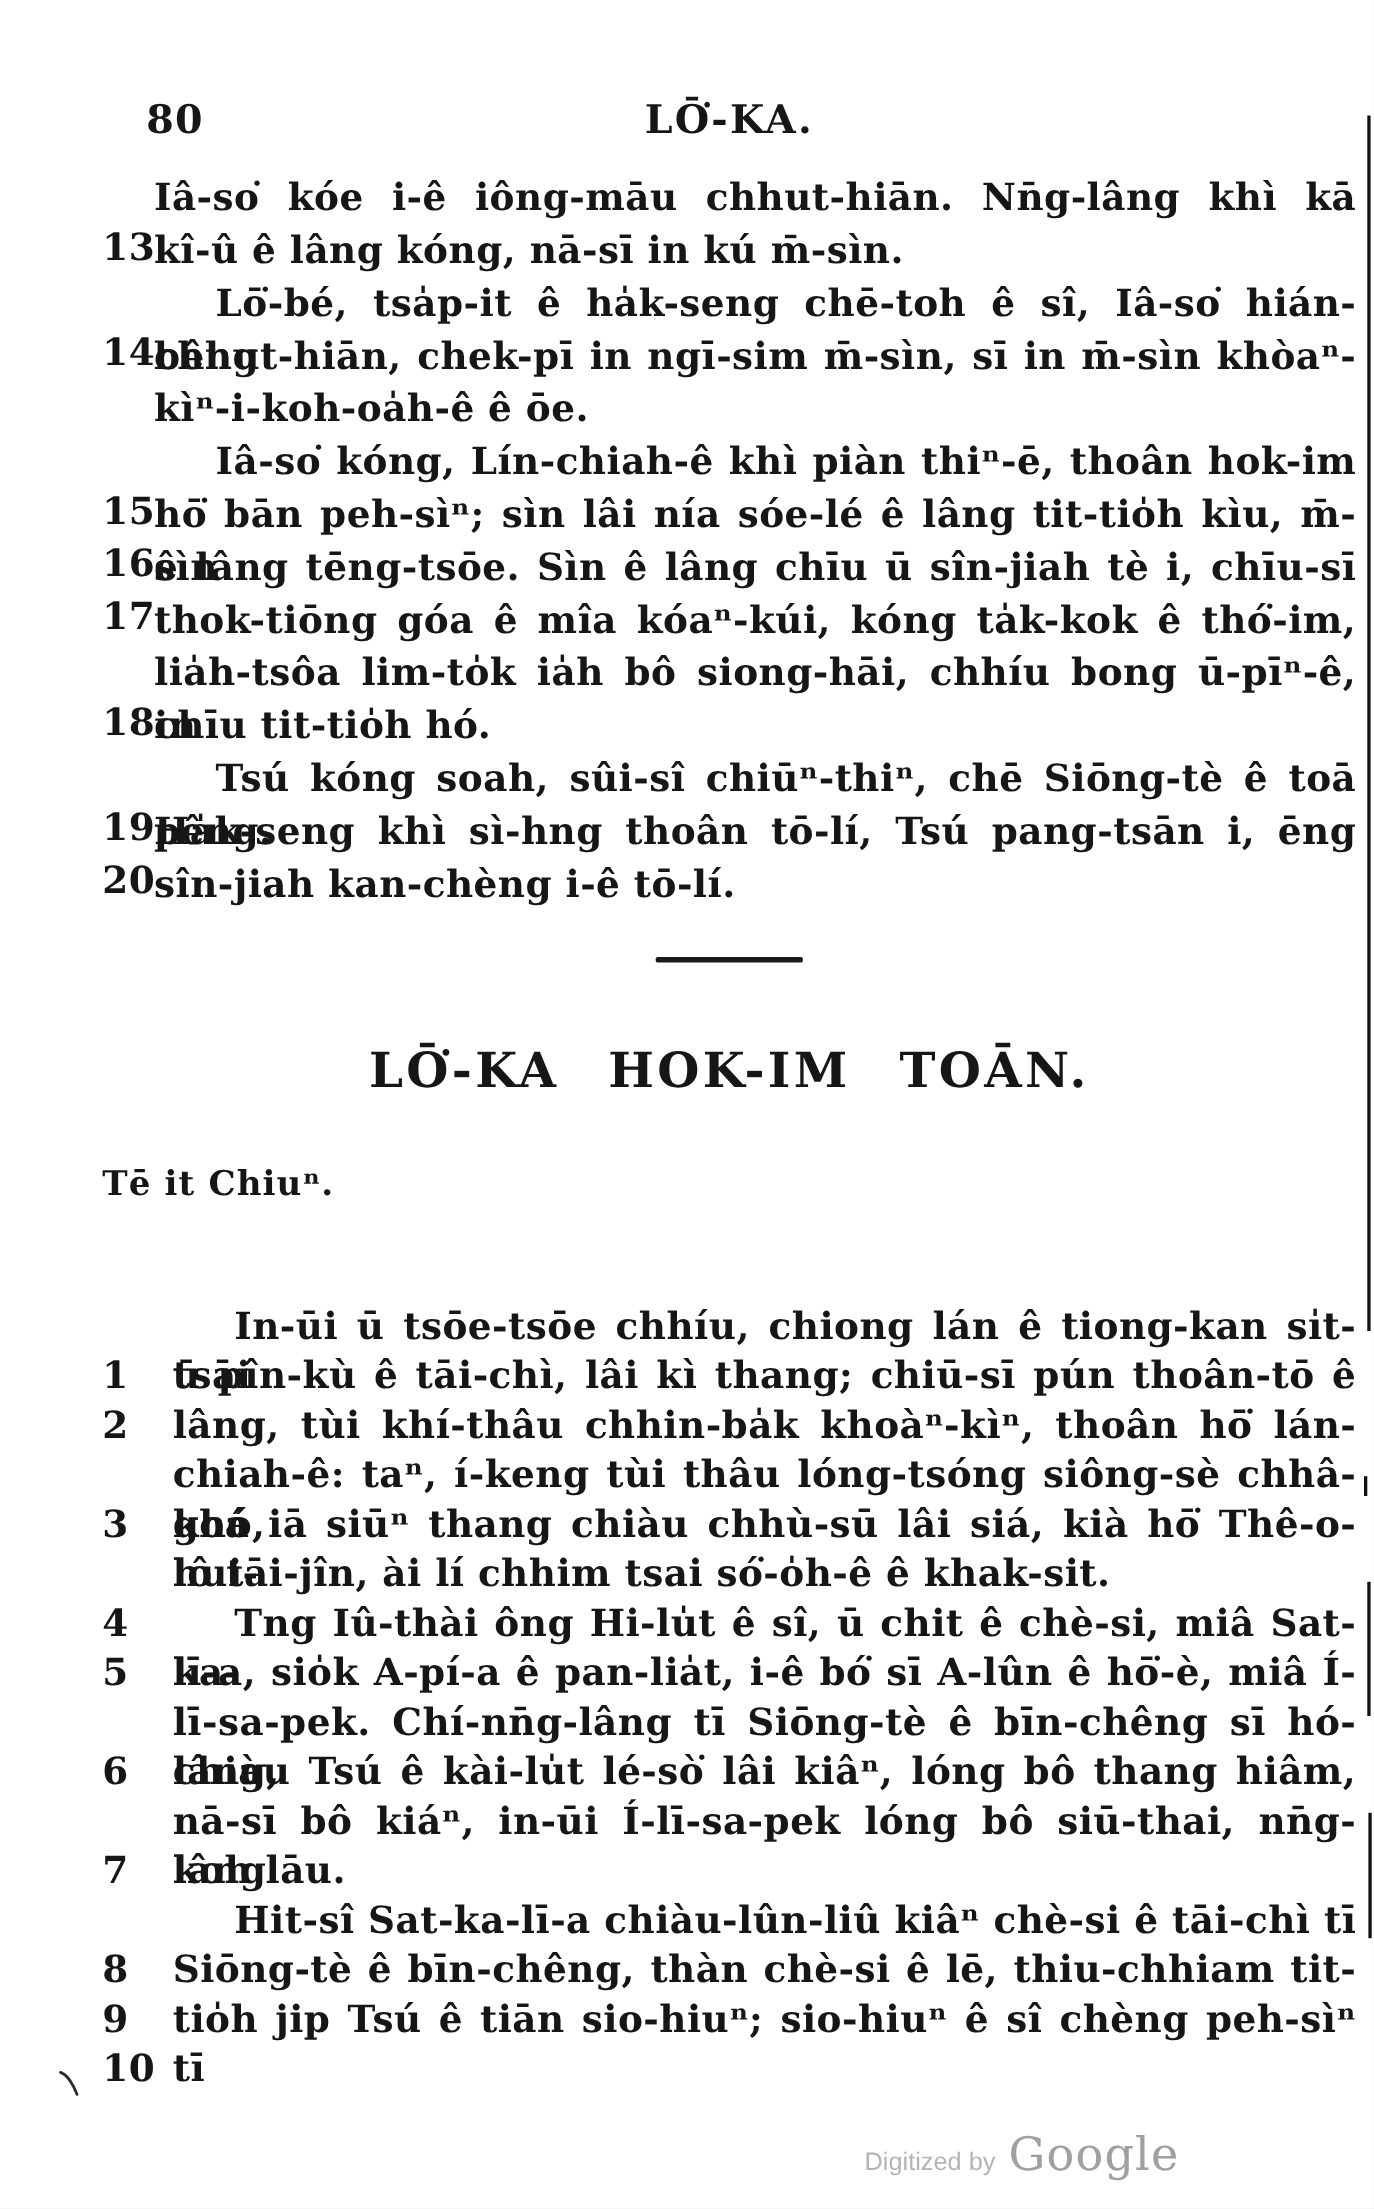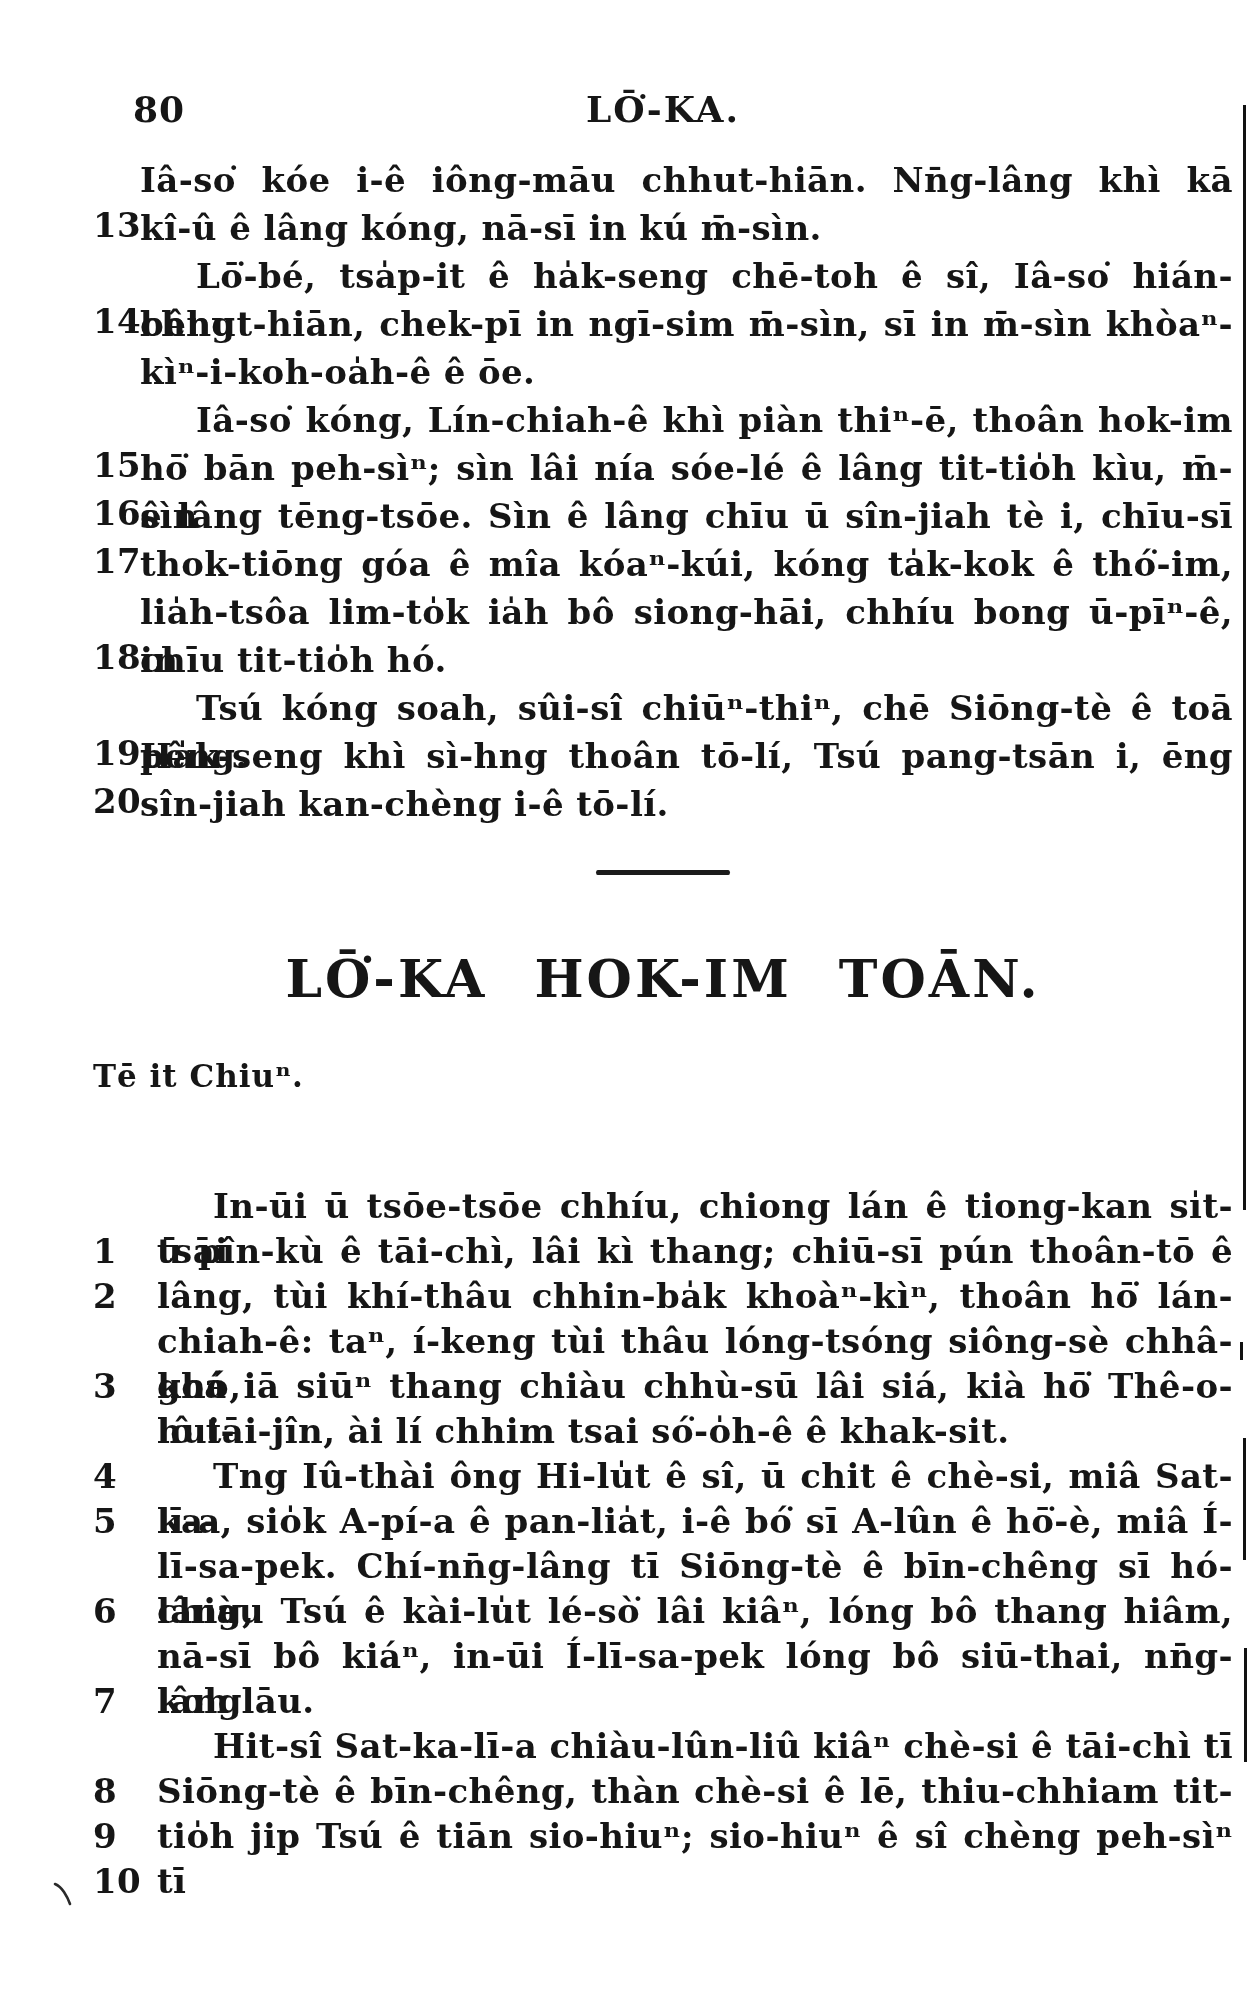--- a/index.html
+++ b/index.html
@@ -35,21 +35,21 @@
   
   .divider {
     position:absolute; left:596px; top:870px;
     width:134px; height:5px; background:#1b1b1b;
     border-radius:2px/3px;
   }
 
   
   .booktitle {
     top:948px; text-align:center;
-    font-size:52px; letter-spacing:3px; word-spacing:26px;
+    font-size:44px; letter-spacing:3px; word-spacing:26px;
   }
   .chapter {
     top:1058px; 
     font-size:31px; letter-spacing:1px;
   }
 
   
   .edge { position:absolute; background:#111; }
   .edge-a { left:1243px; top:105px;  width:3px; height:1105px; }
   .edge-t { left:1240px; top:1342px; width:3px; height:18px; }
@@ -199,14 +199,18 @@
   <div class="edge edge-t"></div>
   <div class="edge edge-b"></div>
   <div class="edge edge-c"></div>
 
   <div class="penmark">
     <svg width="22" height="26" viewBox="0 0 22 26">
       <path d="M3,4 Q8,6 12,12 T18,24" stroke="#2a2a2a" stroke-width="2.6" fill="none" stroke-linecap="round"></path>
     </svg>
   </div>
 
+  <div class="watermark">
+    <span class="wm-pre">Digitized by</span>
+    <span class="wm-logo">Google</span>
+  </div>
 
 </div>
 
 </body></html>

